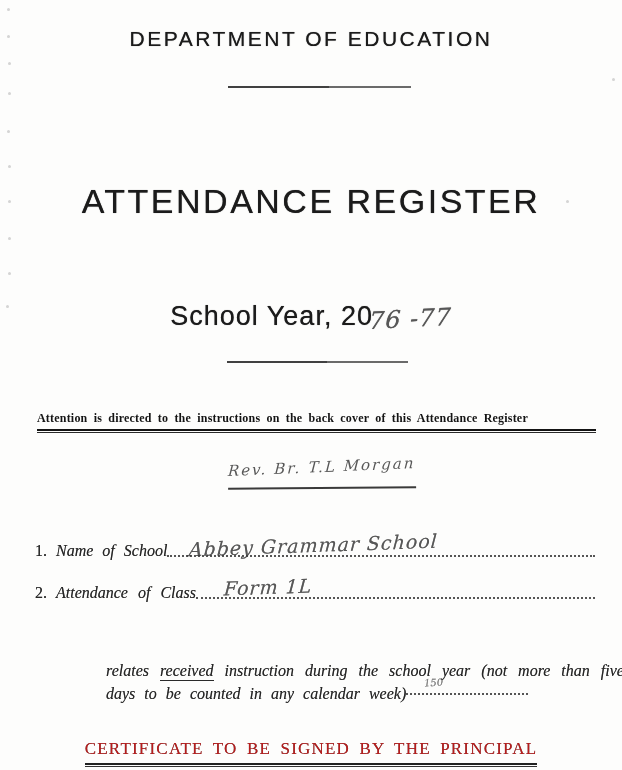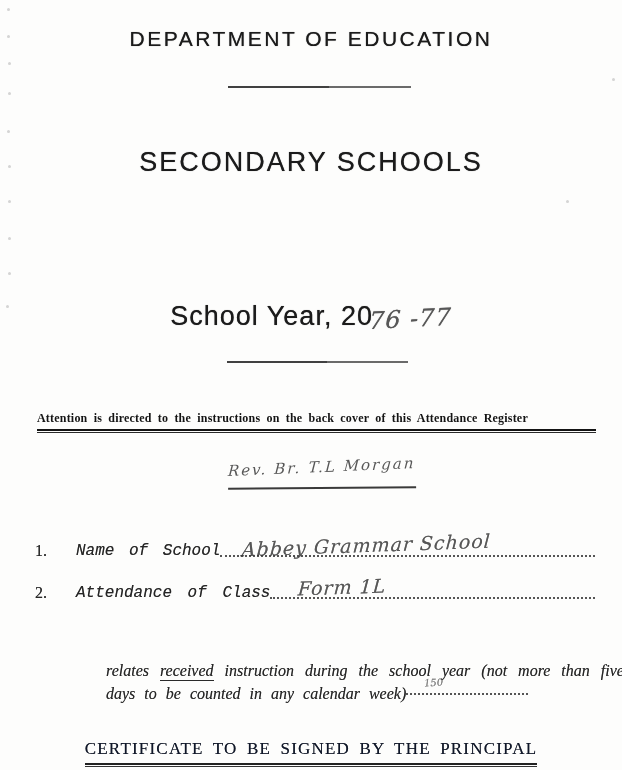--- a/index.html
+++ b/index.html
@@ -46,21 +46,21 @@
     text-align:center;
   }
   .teacher .hw{font-size:15px;letter-spacing:2px;}
   
   .field{
     position:absolute;left:35px;width:560px;
     display:flex;align-items:flex-end;
     font-size:16px;color:#262626;text-shadow:0 0 .4px rgba(0,0,0,.5);
   }
   .num{font-style:normal;width:17px;flex:0 0 auto;}
-  .lbl{font-style:italic;margin-left:24px;word-spacing:5px;white-space:nowrap;flex:0 0 auto;font-family:Liberation Mono, monospace;}
+  .lbl{font-style:italic;margin-left:4px;word-spacing:5px;white-space:nowrap;flex:0 0 auto;}
   .dotline{flex:1 1 auto;border-bottom:2px dotted #555;margin-bottom:3px;position:relative;height:4px;}
   .on-line{position:absolute;bottom:-1px;}
   .f1{top:542px;}
   .f1 .on-line{left:22px;font-size:19px;}
   .f2{top:584px;}
   .f2 .lbl{word-spacing:6px;}
   .f2 .on-line{left:28px;font-size:19px;}
   
   .f3{position:absolute;top:633px;left:35px;width:557px;font-size:16px;font-style:italic;color:#262626;line-height:23px;text-shadow:0 0 .4px rgba(0,0,0,.5);}
   .f3 .row1{white-space:nowrap;}
@@ -70,21 +70,21 @@
   .f3 .u{border-bottom:1.5px solid #2a2a2a;padding-bottom:1px;}
   .f3 .dotline{flex:0 0 122px;margin-bottom:4px;}
   .f3 .on-line{left:18px;font-size:10px;color:#6e6e6e;letter-spacing:0;transform:rotate(-3deg);}
   
   .certificate{
     position:absolute;top:739px;left:0;right:0;text-align:center;
   }
   .certificate .inner{
     display:inline-block;position:relative;
     font-family:"Liberation Serif",serif;font-size:17px;letter-spacing:1.2px;word-spacing:4px;
-    color:#0f172a;text-shadow:0 0 .6px rgba(0,0,0,.6);white-space:nowrap;
+    color:#b91c1c;text-shadow:0 0 .6px rgba(0,0,0,.6);white-space:nowrap;
     border-bottom:2px solid #222;padding-bottom:4px;
   }
   .certificate .inner::after{content:"";position:absolute;left:0;right:0;bottom:-4px;height:1px;background:#333;}
 </style>
 </head>
 <body>
 
 <div class="page">
 
   <span class="tick" style="left:7px;top:8px"></span>
@@ -96,21 +96,21 @@
   <span class="tick" style="left:8px;top:200px"></span>
   <span class="tick" style="left:8px;top:237px"></span>
   <span class="tick" style="left:8px;top:272px"></span>
   <span class="tick" style="left:6px;top:305px"></span>
   <span class="tick" style="left:612px;top:78px"></span>
   <span class="tick" style="left:566px;top:200px"></span>
 
   <div class="sans-head dept">DEPARTMENT OF EDUCATION</div>
   <div class="rule rule1"></div>
 
-  <div class="sans-head sec">SECONDARY SCHOOLS</div>
+  <div class="sans-head att">ATTENDANCE REGISTER</div>
 
   <div class="sans-head year">
     <span>School Year, 20</span><span class="hw hw-year">76 -77</span>
   </div>
   <div class="rule rule2"></div>
 
   <div class="attention">Attention is directed to the instructions on the back cover of this Attendance Register</div>
 
   <div class="teacher">
     <span class="hw">Rev. Br. T.L Morgan</span>

